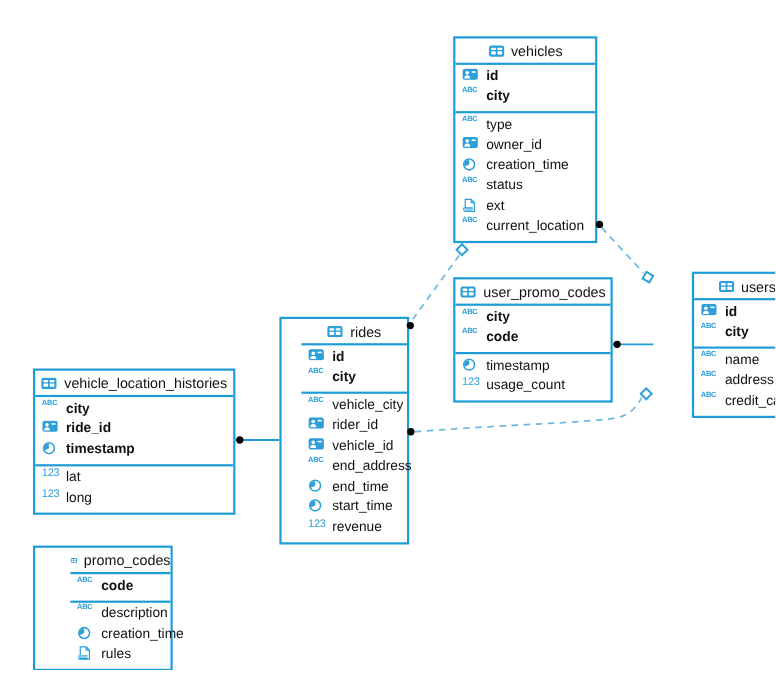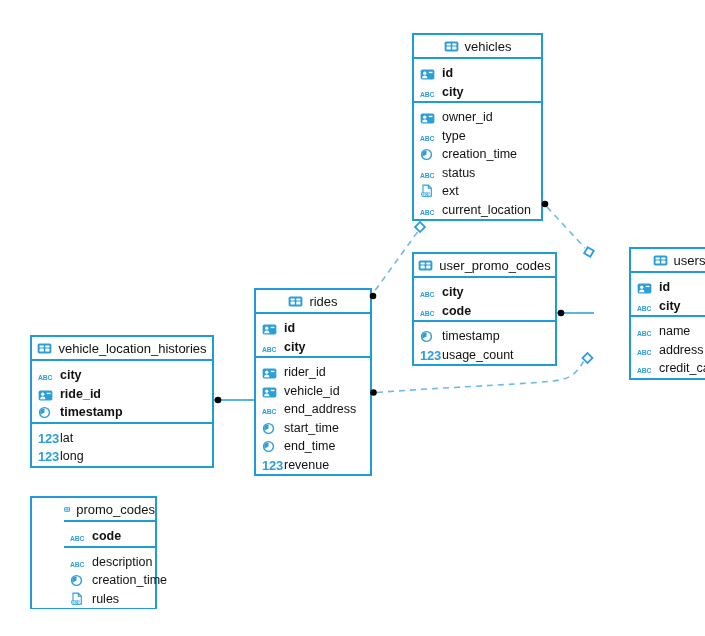--- a/index.html
+++ b/index.html
@@ -9,26 +9,26 @@
     --text:#111111;
   }
   html,body{margin:0;padding:0;background:#ffffff;}
   body{font-family:"Liberation Sans","DejaVu Sans",sans-serif;color:var(--text);}
   .canvas{position:relative;width:705px;height:609px;background:#ffffff;overflow:hidden;}
   .relations{position:absolute;left:0;top:0;width:705px;height:636px;z-index:3;pointer-events:none;}
   .table{position:absolute;background:#ffffff;border:2px solid var(--accent);box-sizing:border-box;z-index:2;}
   .table-header{display:flex;align-items:center;justify-content:center;gap:6px;height:22px;border-bottom:2px solid var(--accent);font-size:13px;font-weight:500;white-space:nowrap;}
   .section{padding:2.5px 0;}
   .field-section{border-top:2px solid var(--accent);}
-  .row{display:flex;align-items:flex-end;gap:5px;height:18.5px;padding:0 6px;font-size:12.5px;white-space:nowrap;}
+  .row{display:flex;align-items:flex-start;gap:5px;height:18.5px;padding:0 6px;font-size:12.5px;white-space:nowrap;}
   .row.pk .field-name{font-weight:bold;}
   .field-icon{flex:0 0 17px;width:17px;display:flex;align-items:center;justify-content:flex-start;}
   .icon-svg{display:block;}
   .icon-text{color:var(--icon-blue);font-weight:700;font-size:6.8px;letter-spacing:-0.2px;line-height:1;}
-  .icon-num{color:var(--icon-blue);font-weight:700;font-size:13px;letter-spacing:-0.2px;line-height:1;}
+  .icon-num{color:var(--icon-blue);font-weight:400;font-size:10px;letter-spacing:-0.2px;line-height:1;}
   .field-name{color:var(--text);}
   .defs-holder{position:absolute;width:0;height:0;overflow:hidden;}
 </style>
 </head>
 <body>
 
 <svg class="defs-holder" aria-hidden="true">
   <defs>
     <symbol id="i-table" viewBox="0 0 16 12">
       <rect x="0.5" y="0.5" width="15" height="11" rx="2" fill="#2d9fd8"></rect>
@@ -101,31 +101,31 @@
           <div class="row pk">
     <span class="field-icon">
               <span class="icon-text">ABC</span>
             </span>
     <span class="field-name">city</span>
   </div>
         </div>
     <div class="section field-section">
           <div class="row">
     <span class="field-icon">
+              <span class="icon-text">ABC</span>
+            </span>
+    <span class="field-name">type</span>
+  </div>
+          <div class="row">
+    <span class="field-icon">
               <svg class="icon-svg" width="15" height="11">
                 <use href="#i-id"></use>
               </svg>
             </span>
     <span class="field-name">owner_id</span>
-  </div>
-          <div class="row">
-    <span class="field-icon">
-              <span class="icon-text">ABC</span>
-            </span>
-    <span class="field-name">type</span>
   </div>
           <div class="row">
     <span class="field-icon">
               <svg class="icon-svg" width="13" height="13">
                 <use href="#i-clock"></use>
               </svg>
             </span>
     <span class="field-name">creation_time</span>
   </div>
           <div class="row">
@@ -225,21 +225,21 @@
     <span class="field-name">address</span>
   </div>
           <div class="row">
     <span class="field-icon">
               <span class="icon-text">ABC</span>
             </span>
     <span class="field-name">credit_card</span>
   </div>
         </div>
   </div>
-      <div class="table" style="left: 254px; top: 288px; width: 118px;">
+      <div class="table" style="left: 254px; top: 288px; width: 118px; padding-left: 18px;">
     <div class="table-header">
       <svg class="icon-svg" width="15" height="11">
             <use href="#i-table"></use>
           </svg>
       <span class="table-name">rides</span>
     </div>
     <div class="section pk-section">
           <div class="row pk">
     <span class="field-icon">
               <svg class="icon-svg" width="15" height="11">
@@ -251,20 +251,26 @@
           <div class="row pk">
     <span class="field-icon">
               <span class="icon-text">ABC</span>
             </span>
     <span class="field-name">city</span>
   </div>
         </div>
     <div class="section field-section">
           <div class="row">
     <span class="field-icon">
+              <span class="icon-text">ABC</span>
+            </span>
+    <span class="field-name">vehicle_city</span>
+  </div>
+          <div class="row">
+    <span class="field-icon">
               <svg class="icon-svg" width="15" height="11">
                 <use href="#i-id"></use>
               </svg>
             </span>
     <span class="field-name">rider_id</span>
   </div>
           <div class="row">
     <span class="field-icon">
               <svg class="icon-svg" width="15" height="11">
                 <use href="#i-id"></use>
@@ -277,29 +283,29 @@
               <span class="icon-text">ABC</span>
             </span>
     <span class="field-name">end_address</span>
   </div>
           <div class="row">
     <span class="field-icon">
               <svg class="icon-svg" width="13" height="13">
                 <use href="#i-clock"></use>
               </svg>
             </span>
+    <span class="field-name">end_time</span>
+  </div>
+          <div class="row">
+    <span class="field-icon">
+              <svg class="icon-svg" width="13" height="13">
+                <use href="#i-clock"></use>
+              </svg>
+            </span>
     <span class="field-name">start_time</span>
-  </div>
-          <div class="row">
-    <span class="field-icon">
-              <svg class="icon-svg" width="13" height="13">
-                <use href="#i-clock"></use>
-              </svg>
-            </span>
-    <span class="field-name">end_time</span>
   </div>
           <div class="row">
     <span class="field-icon">
               <span class="icon-num">123</span>
             </span>
     <span class="field-name">revenue</span>
   </div>
         </div>
   </div>
       <div class="table" style="left: 30px; top: 335px; width: 184px;">

